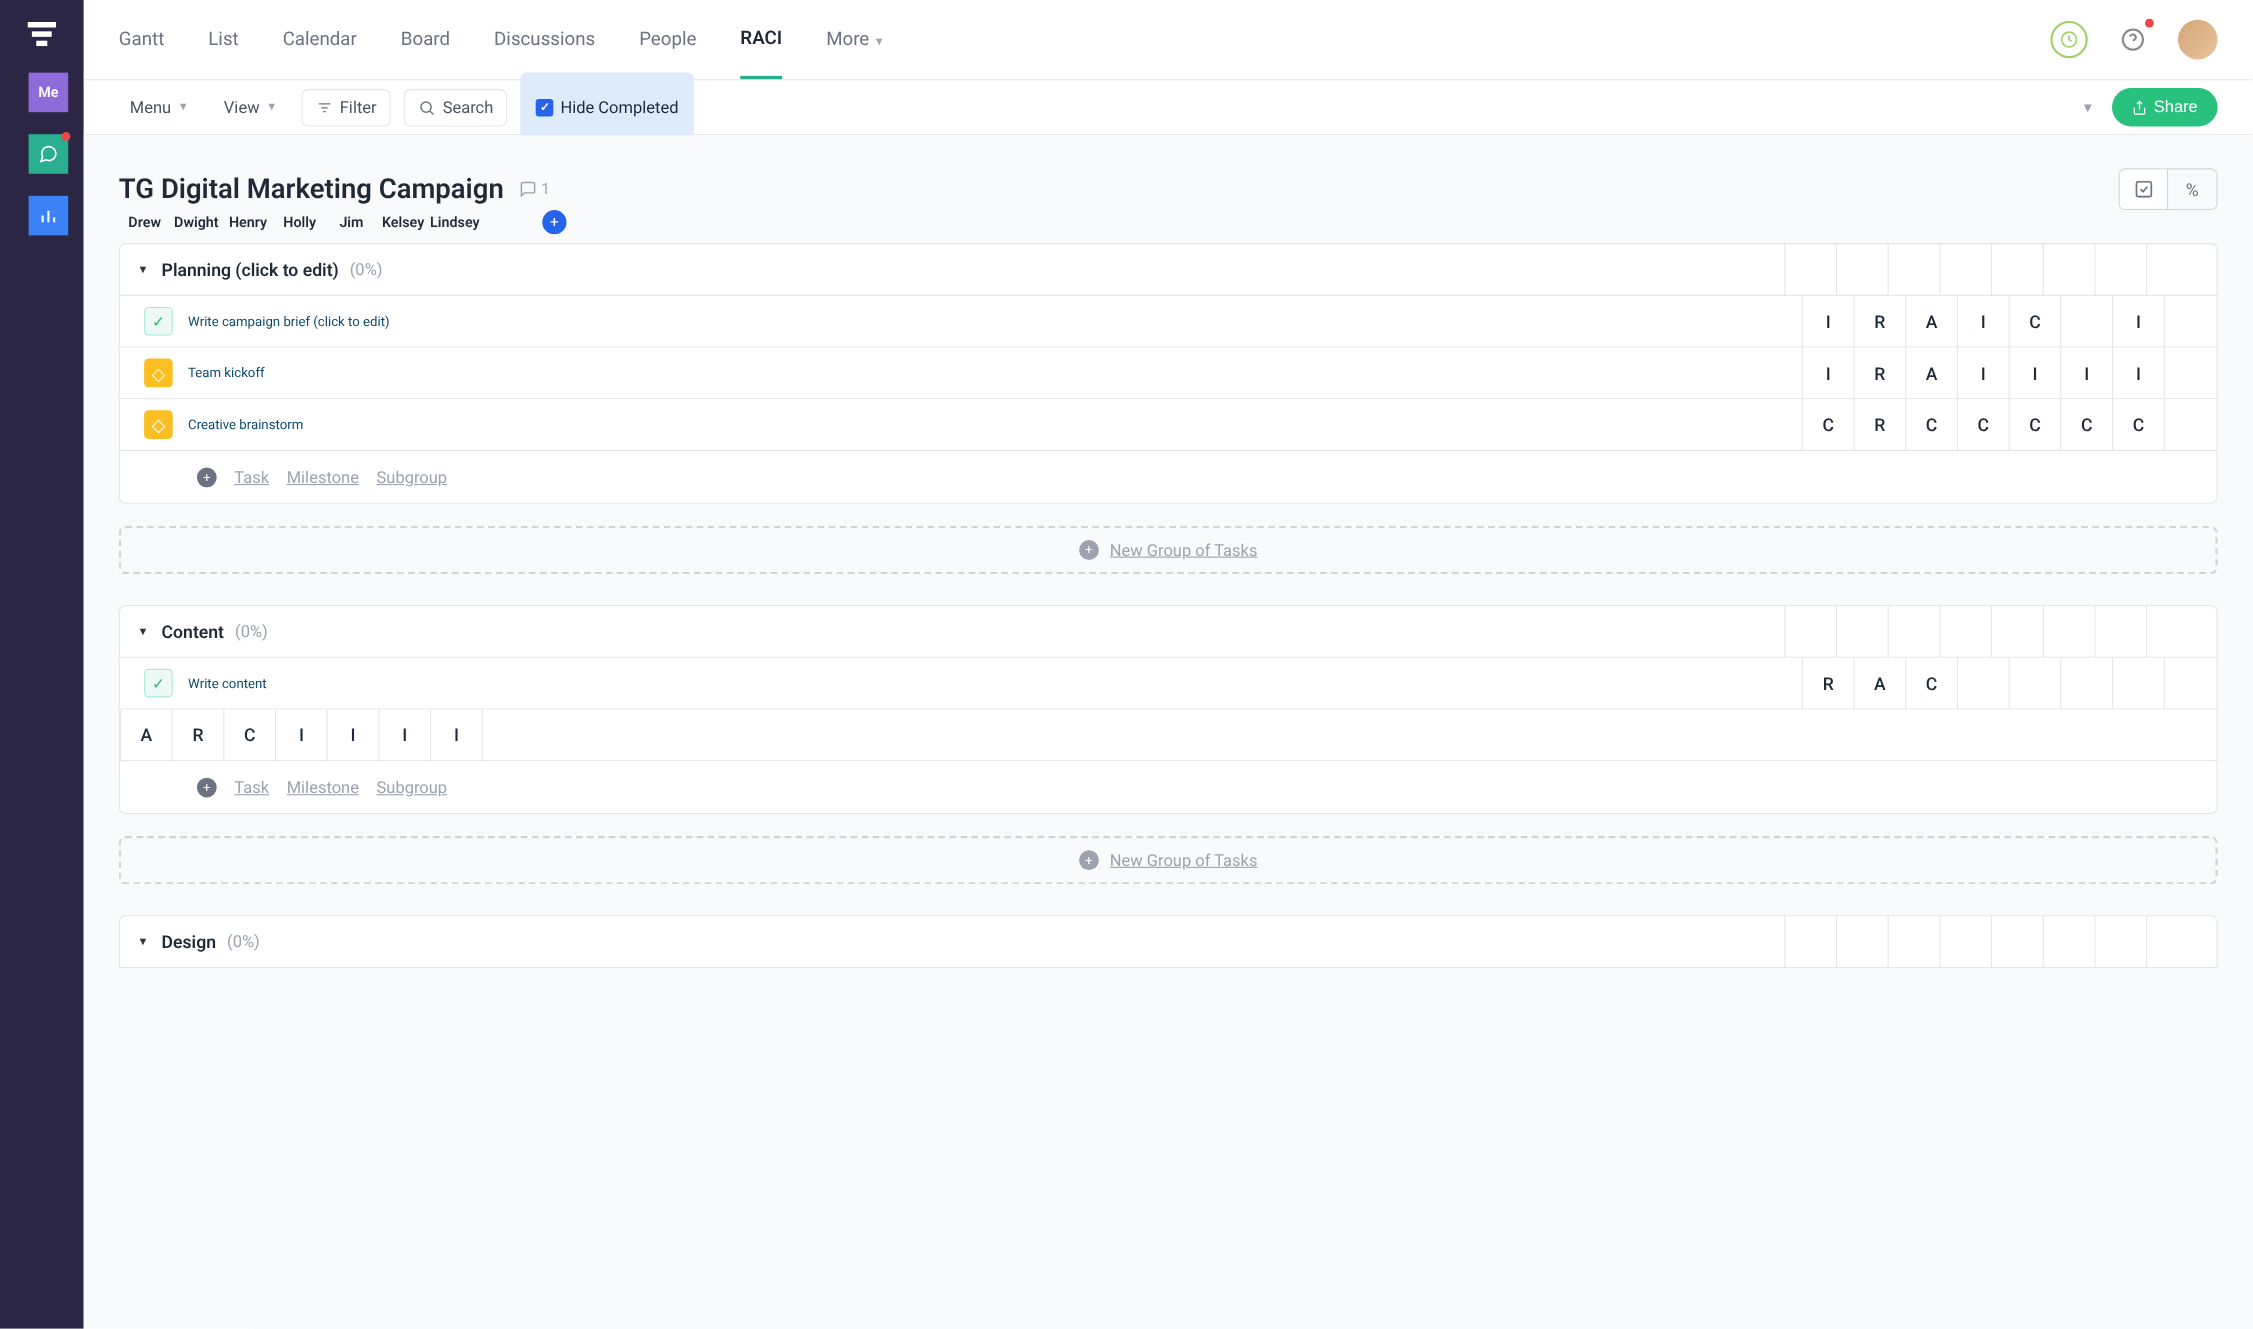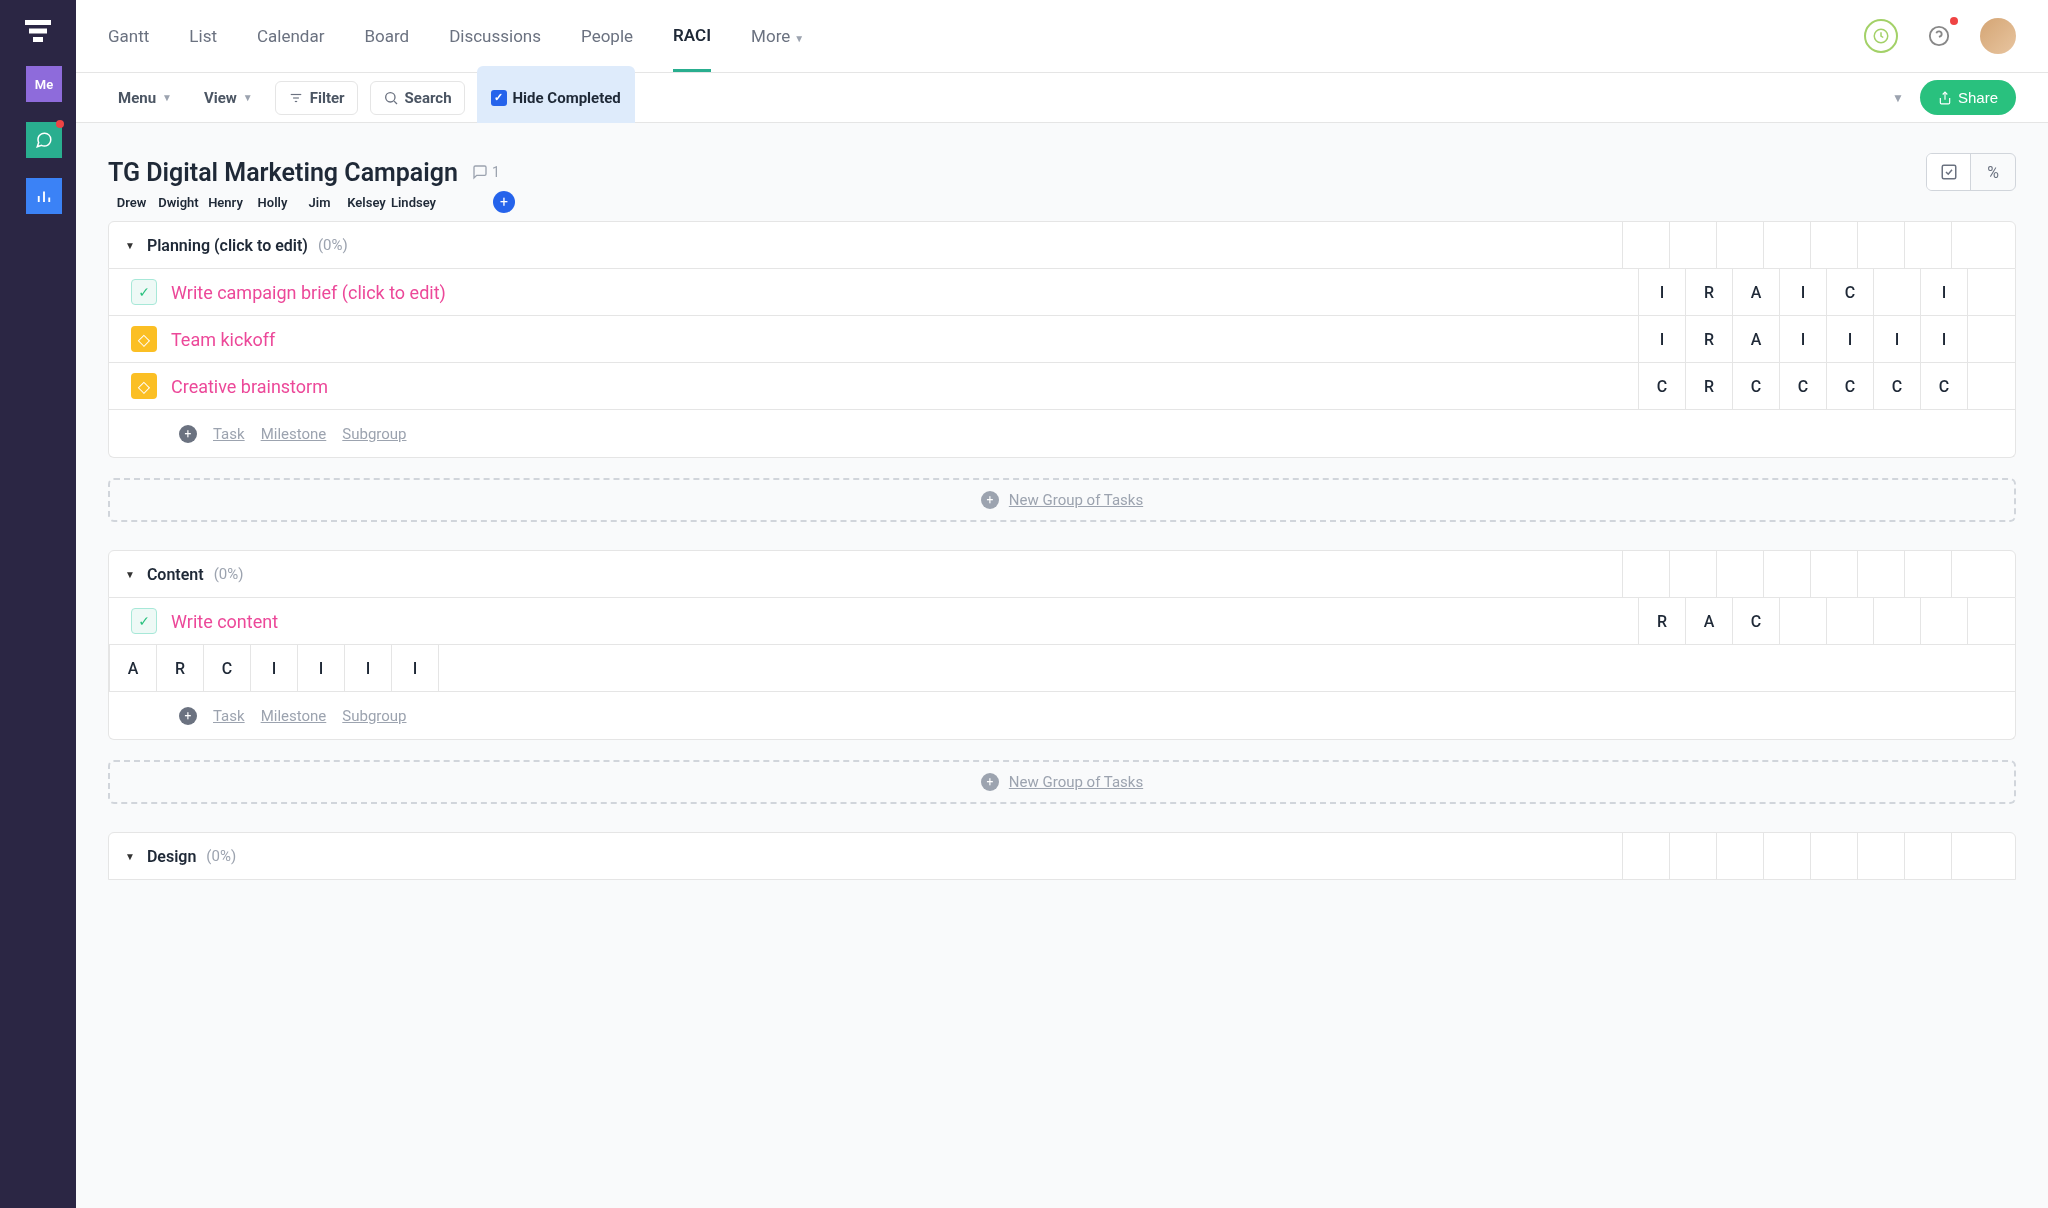--- a/index.html
+++ b/index.html
@@ -20,21 +20,21 @@
 .tab { color: #6B7280; font-size: 17px; cursor: pointer; padding: 24px 0; }
 .tab.active { color: #1F2937; font-weight: 600; border-bottom: 3px solid #29AE8F; }
 .tab.more .tri { margin-left: 4px; font-size: 10px; color: #9CA3AF; }
 .topnav-right { margin-left: auto; display: flex; align-items: center; gap: 24px; }
 .icon-btn { width: 34px; height: 34px; border-radius: 50%; display: flex; align-items: center; justify-content: center; cursor: pointer; position: relative; }
 .clock-icon { border: 2px solid #A3D168; }
 .help-icon { color: #888; }
 .avatar { width: 36px; height: 36px; border-radius: 50%; background: linear-gradient(135deg,#D4A574,#E8C5A0); }
 
 .toolbar { height: 50px; display: flex; align-items: center; padding: 0 32px; gap: 12px; border-bottom: 1px solid #E5E5E5; }
-.tb-item { display: flex; align-items: center; gap: 6px; color: #4B5563; font-size: 15px; cursor: pointer; padding: 6px 10px; font-weight: bold; }
+.tb-item { display: flex; align-items: center; gap: 6px; color: #4B5563; font-size: 15px; cursor: pointer; padding: 6px 10px; }
 .tb-item .tri { font-size: 10px; color: #9CA3AF; }
 .tb-search, .tb-filter { border: 1px solid #E5E5E5; border-radius: 6px; padding: 7px 12px; }
 .tb-hide { background: #DEEBFB; border-radius: 6px; padding: 23px 14px; color: #1F2937; }
 .checkbox { width: 16px; height: 16px; background: #2563EB; border-radius: 3px; display: flex; align-items: center; justify-content: center; }
 .checkbox::after { content: "✓"; color: #fff; font-size: 11px; font-weight: bold; }
 .toolbar-right { margin-left: auto; display: flex; align-items: center; gap: 16px; }
 .caret-more { color: #9CA3AF; font-size: 12px; cursor: pointer; }
 .share-btn { background: #29C17E; color: #fff; border: none; border-radius: 20px; padding: 9px 18px; font-size: 15px; display: flex; align-items: center; gap: 6px; cursor: pointer; }
 
 .content { padding: 30px 32px; background: #F9FAFB; flex: 1; }
@@ -60,21 +60,21 @@
 .group-header .cells { margin-left: auto; display: flex; }
 .cell-spacer { width: 47px; height: 48px; border-left: 1px solid #E5E5E5; }
 
 .task-row { display: flex; align-items: center; background: #fff; border: 1px solid #E5E5E5; border-top: none; height: 47px; }
 .task-left { flex: 1; display: flex; align-items: center; padding-left: 22px; gap: 14px; }
 .task-icon { width: 26px; height: 26px; border-radius: 4px; display: flex; align-items: center; justify-content: center; }
 .task-icon.check { background: #EEF9F6; border: 1px solid #A7E8D8; }
 .task-icon.check::after { content: "✓"; color: #29C17E; font-size: 14px; }
 .task-icon.mile { background: #FBBF24; }
 .task-icon.mile::after { content: "◇"; color: #fff; font-size: 16px; }
-.task-name { color: #ec4899; font-size: 18px; }
+.task-name { color: #0c4a6e; font-size: 12px; }
 .cells { display: flex; }
 .cell { width: 47px; height: 47px; border-left: 1px solid #E5E5E5; display: flex; align-items: center; justify-content: center; font-size: 16px; font-weight: 500; color: #1F2937; }
 .cells-end { width: 48px; border-left: 1px solid #E5E5E5; }
 
 .add-row { display: flex; align-items: center; background: #fff; border: 1px solid #E5E5E5; border-top: none; border-radius: 0 0 6px 6px; height: 48px; padding-left: 70px; gap: 16px; }
 .plus-icon { width: 18px; height: 18px; background: #6B7280; border-radius: 50%; color: #fff; display: flex; align-items: center; justify-content: center; font-size: 12px; cursor: pointer; }
 .add-link { color: #9CA3AF; text-decoration: underline; font-size: 15px; cursor: pointer; }
 
 .new-group { border: 2px dashed #D1D5DB; border-radius: 6px; height: 44px; display: flex; align-items: center; justify-content: center; gap: 10px; margin-bottom: 28px; cursor: pointer; }
 .new-group .plus-icon { background: #9CA3AF; }

